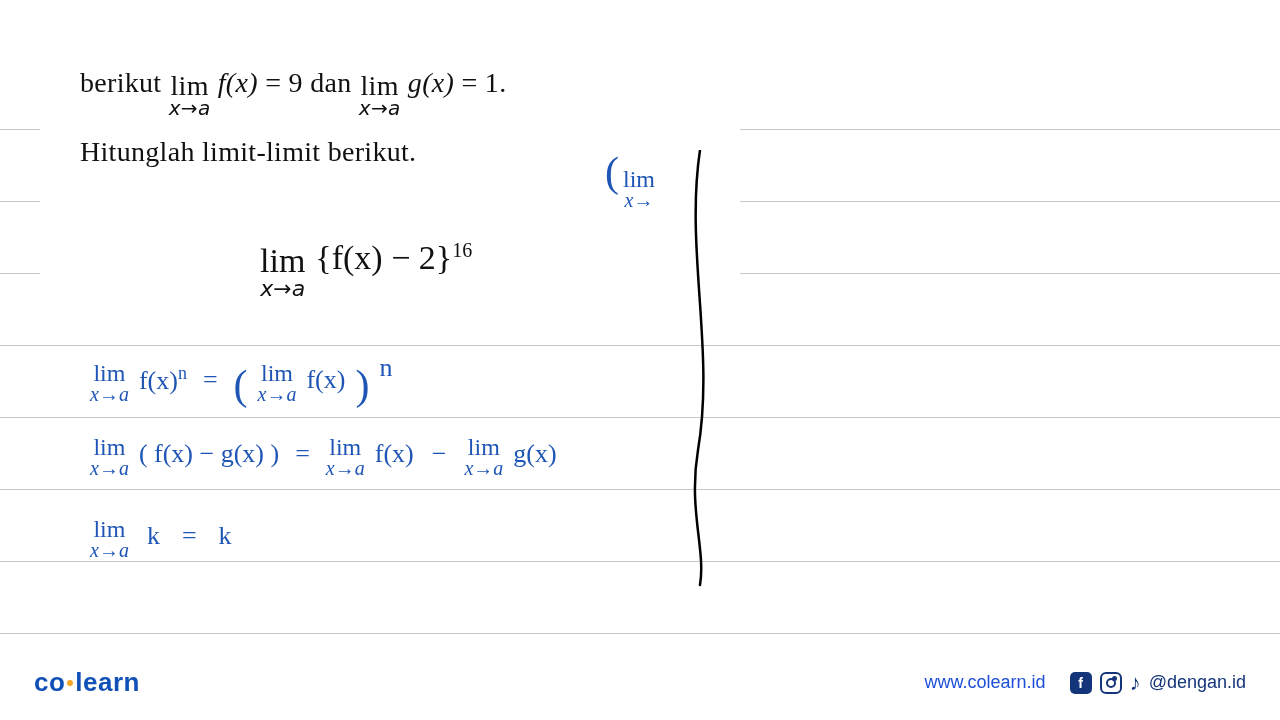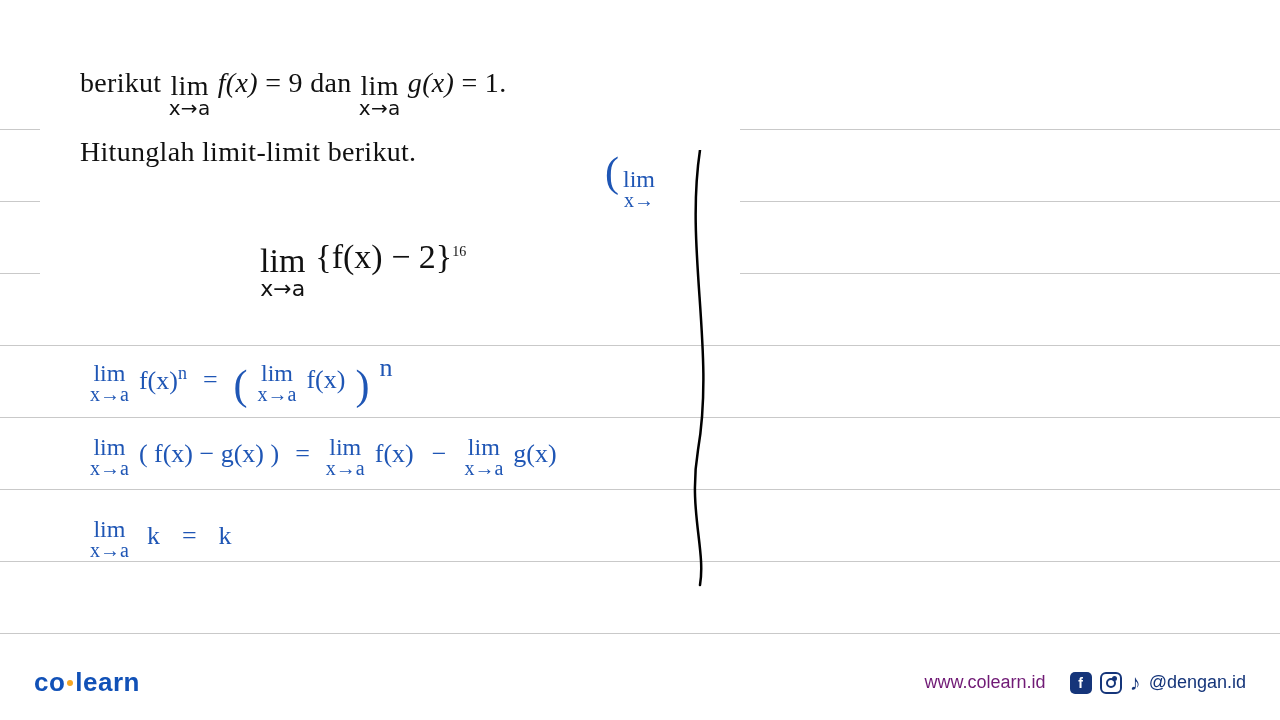--- a/index.html
+++ b/index.html
@@ -9,30 +9,30 @@
   
   .rule { position: absolute; left: 0; right: 0; height: 0; border-top: 1px solid #c9c9c9; }
 
   
   .problem { position: absolute; left: 80px; top: 58px; width: 640px; color: #111; }
   .problem .line { font-size: 28px; line-height: 38px; letter-spacing: 0.3px; }
   .arrow { font-family: "DejaVu Sans", Arial, sans-serif; }
 
   .lim { display: inline-block; text-align: center; vertical-align: top; line-height: 1.05; }
   .lim .top { display: block; font-size: 28px; margin-top: 7px; }
-  .lim .bot { display: block; font-size: 20px; margin-top: -2px; }
+  .lim .bot { display: block; font-size: 20px; font-style: italic; margin-top: -2px; }
   .lim.big .top { font-size: 34px; }
   .lim.big .bot { font-size: 22px; }
 
   .ital { }
   .fxgx { font-style: italic; }
 
   .mainlimit { position: absolute; left: 260px; top: 236px; color: #111; display: flex; align-items: flex-start; gap: 10px; }
   .mainlimit .body { font-size: 34px; line-height: 1; padding-top: 4px; }
-  .mainlimit .body .sup { font-size: 14px; vertical-align: super; }
+  .mainlimit .body .sup { font-size: 20px; vertical-align: super; }
 
   
   .hw { font-family: "Comic Sans MS", "Bradley Hand", "Segoe Script", cursive; color: #1f56b5; }
   .hw .lim .top { font-size: 24px; }
   .hw .lim .bot { font-size: 20px; }
   .hw .expr { font-size: 26px; }
   .hw .expr .sup { font-size: 18px; vertical-align: super; }
   .hw .bigparen { font-size: 42px; line-height: 0.8; position: relative; top: 6px; }
 
   .hw-row { position: absolute; display: flex; align-items: center; gap: 10px; white-space: nowrap; }
@@ -40,21 +40,21 @@
   .annot-top-right { position: absolute; left: 605px; top: 160px; }
 
   
   .divider { position: absolute; left: 680px; top: 150px; }
 
   
   .footer { position: absolute; bottom: 22px; left: 34px; right: 34px; display: flex; align-items: center; justify-content: space-between; font-family: Arial, Helvetica, sans-serif; }
   .logo { color: #1151b7; font-weight: 700; font-size: 26px; letter-spacing: 0.5px; }
   .logo .dot { color: #f5a623; display: inline-block; width: 6px; height: 6px; background: #f5a623; border-radius: 50%; vertical-align: middle; margin: 0 2px 3px; }
   .footer-right { display: flex; align-items: center; gap: 24px; color: #15357a; font-size: 18px; }
-  .url { color: #701a75; }
+  .url { color: #1d4ed8; }
   .socials { display: flex; align-items: center; gap: 8px; }
   .icon-box { width: 22px; height: 22px; border-radius: 5px; background: #15357a; display: inline-flex; align-items: center; justify-content: center; color: #fff; font-weight: 700; font-size: 14px; font-family: Arial, sans-serif; }
   .icon-outline { width: 22px; height: 22px; border: 2px solid #15357a; border-radius: 6px; display: inline-flex; align-items: center; justify-content: center; }
   .icon-outline .dot-i { width: 5px; height: 5px; background: #15357a; border-radius: 50%; position: relative; top: -4px; right: -4px; }
   .icon-outline .ring { position:absolute; width: 10px; height: 10px; border: 2px solid #15357a; border-radius: 50%; }
   .tiktok { font-size: 22px; color: #15357a; font-family: Arial, sans-serif; }
   .handle { color: #15357a; font-size: 18px; }
 </style>
 </head>
 <body>

